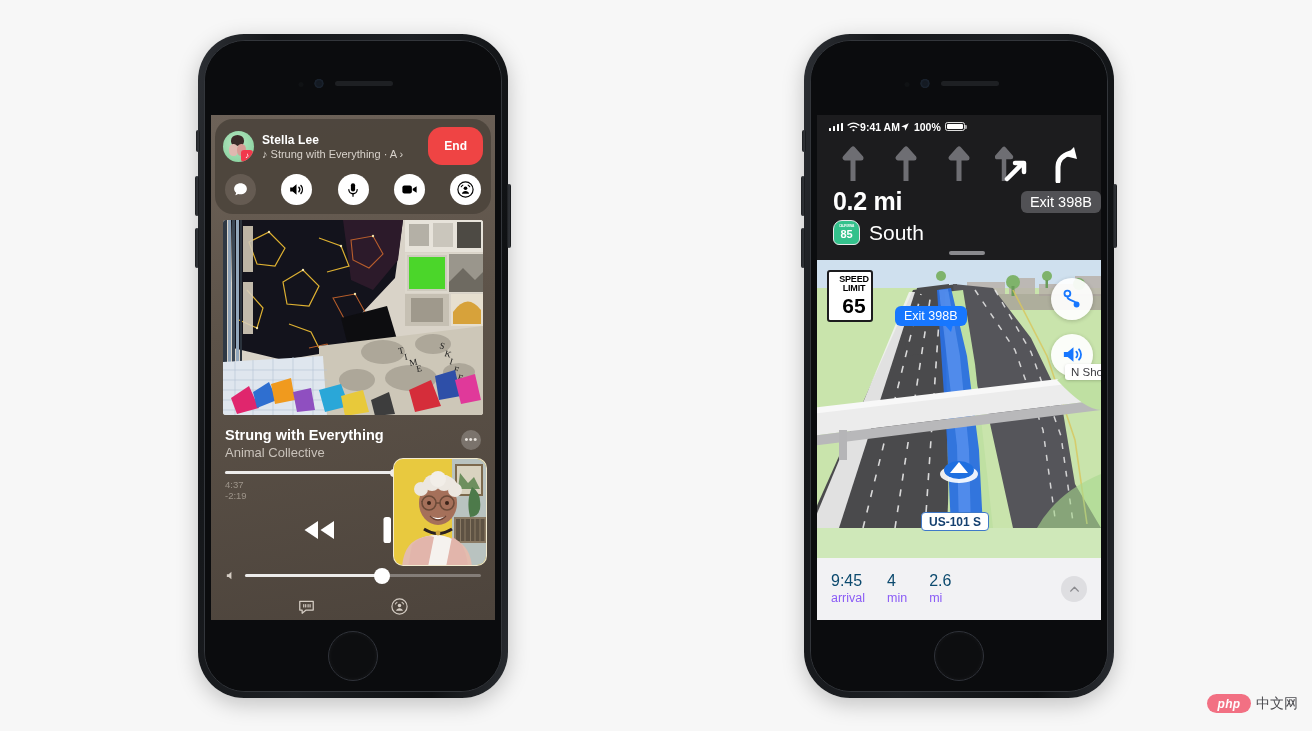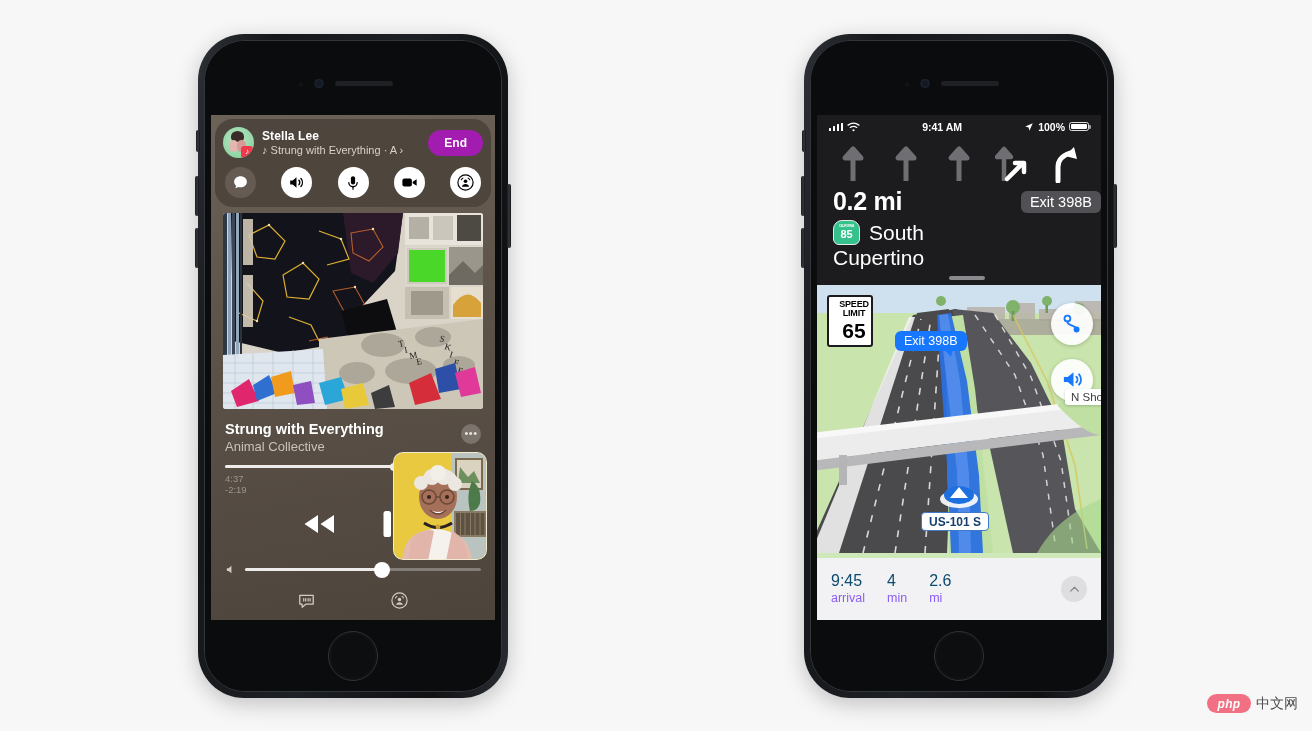--- a/index.html
+++ b/index.html
@@ -108,22 +108,22 @@
   }
   .ft-avatar .face1 { position:absolute; left:8px; top:4px; width:13px; height:11px; border-radius:50% 50% 40% 40%; background:#3a2a28; }
   .ft-avatar .face2 { position:absolute; left:6px; top:13px; width:9px; height:12px; border-radius:45%; background:#e0b8b0; }
   .ft-avatar .face3 { position:absolute; left:14px; top:13px; width:9px; height:12px; border-radius:45%; background:#d79a94; }
   .ft-avatar .note  { position:absolute; right:1px; bottom:0px; width:12px; height:12px; border-radius:3px; background:#f2394c; color:#fff;
                       font-size:8px; line-height:12px; text-align:center; }
   .ft-texts { flex: 1 1 auto; min-width: 0; }
   .ft-name { color:#fff; font-size:12px; font-weight:600; letter-spacing:.1px; }
   .ft-sub  { color:#d8d2cb; font-size:11px; white-space:nowrap; overflow:hidden; text-overflow:clip; margin-top:1px; }
   .ft-end {
-    background:#a21caf; color:#fff; border:none; border-radius:14px;
-    padding:6px 16px; font-size:12px; font-weight:600; font-family:inherit; cursor:pointer;
+    background:#ef4444; color:#fff; border:none; border-radius:14px;
+    padding:12px 16px; font-size:12px; font-weight:600; font-family:inherit; cursor:pointer;
     flex: 0 0 auto;
   }
   .ft-controls { display:flex; justify-content:space-between; margin-top:9px; padding: 0 2px; }
   .ctl {
     width:31px; height:31px; border-radius:50%;
     background:#fff; display:flex; align-items:center; justify-content:center;
     flex:0 0 auto; cursor:pointer;
   }
   .ctl.off { background: rgba(120,110,100,.55); }
   .ctl svg { display:block; }
@@ -167,21 +167,21 @@
   .vol-row { margin: 18px 14px 0 14px; display:flex; align-items:center; gap:9px; position:relative; z-index:2; }
   .vol-track { flex:1 1 auto; height:3px; border-radius:2px; background: rgba(255,255,255,.30); position:relative; }
   .vol-fill { position:absolute; left:0; top:0; height:3px; border-radius:2px; background: rgba(255,255,255,.85); width:58%; }
   .vol-knob { position:absolute; left:58%; top:-6.5px; width:16px; height:16px; border-radius:50%; background:#fff; transform:translateX(-50%); cursor:pointer; }
 
   .bottom-icons { margin-top:16px; display:flex; justify-content:center; gap:74px; }
   .bi { cursor:pointer; }
 
   
   .nav-screen { width:100%; height:100%; background:#1c1c1e; display:flex; flex-direction:column; }
-  .statusbar { height:20px; display:flex; align-items:center; justify-content:space-between; padding: 3px 12px 0 12px; color:#fff; font-size:10.5px; font-weight:600; }
+  .statusbar { height:20px; display:flex; align-items:center; justify-content:flex-start; padding: 3px 12px 0 12px; color:#fff; font-size:10.5px; font-weight:600; }
   .sb-left { display:flex; align-items:center; gap:4px; }
   .sb-right{ display:flex; align-items:center; gap:4px; }
   .bars { display:flex; align-items:flex-end; gap:1.5px; height:8px; }
   .bars i { width:2.4px; background:#fff; border-radius:.5px; display:block; }
   .bars i:nth-child(1){height:3px} .bars i:nth-child(2){height:5px}
   .bars i:nth-child(3){height:6.5px} .bars i:nth-child(4){height:8px}
   .batt { width:20px; height:9.5px; border:1.2px solid rgba(255,255,255,.85); border-radius:2.5px; position:relative; }
   .batt::after{content:"";position:absolute;right:-3px;top:2.5px;width:1.6px;height:4px;background:rgba(255,255,255,.6);border-radius:0 1px 1px 0;}
   .batt i{position:absolute;left:1px;top:1px;bottom:1px;width:calc(100% - 2px);background:#fff;border-radius:1px;display:block;}
 
@@ -620,21 +620,20 @@
             <div class="nav-dist">0.2 mi</div>
             <div class="exit-pill">Exit 398B</div>
           </div>
           <div class="nav-road">
             <div class="shield">
               <small>CALIFORNIA</small>
               <span>85</span>
             </div>
             <div class="nav-dir">South</div>
           </div>
-          <div class="nav-city">Cupertino</div>
           <div class="grabber"></div>
         </div>
 
         <div class="map">
           <svg width="284" height="268" viewBox="0 0 284 268" preserveAspectRatio="none" style="position:absolute;inset:0;">
 
             <rect width="284" height="40" fill="#cfe0ee"></rect>
             <rect y="28" width="284" height="240" fill="#c9e4ac"></rect>
 
             <g fill="#b9b2aa" opacity=".85">

